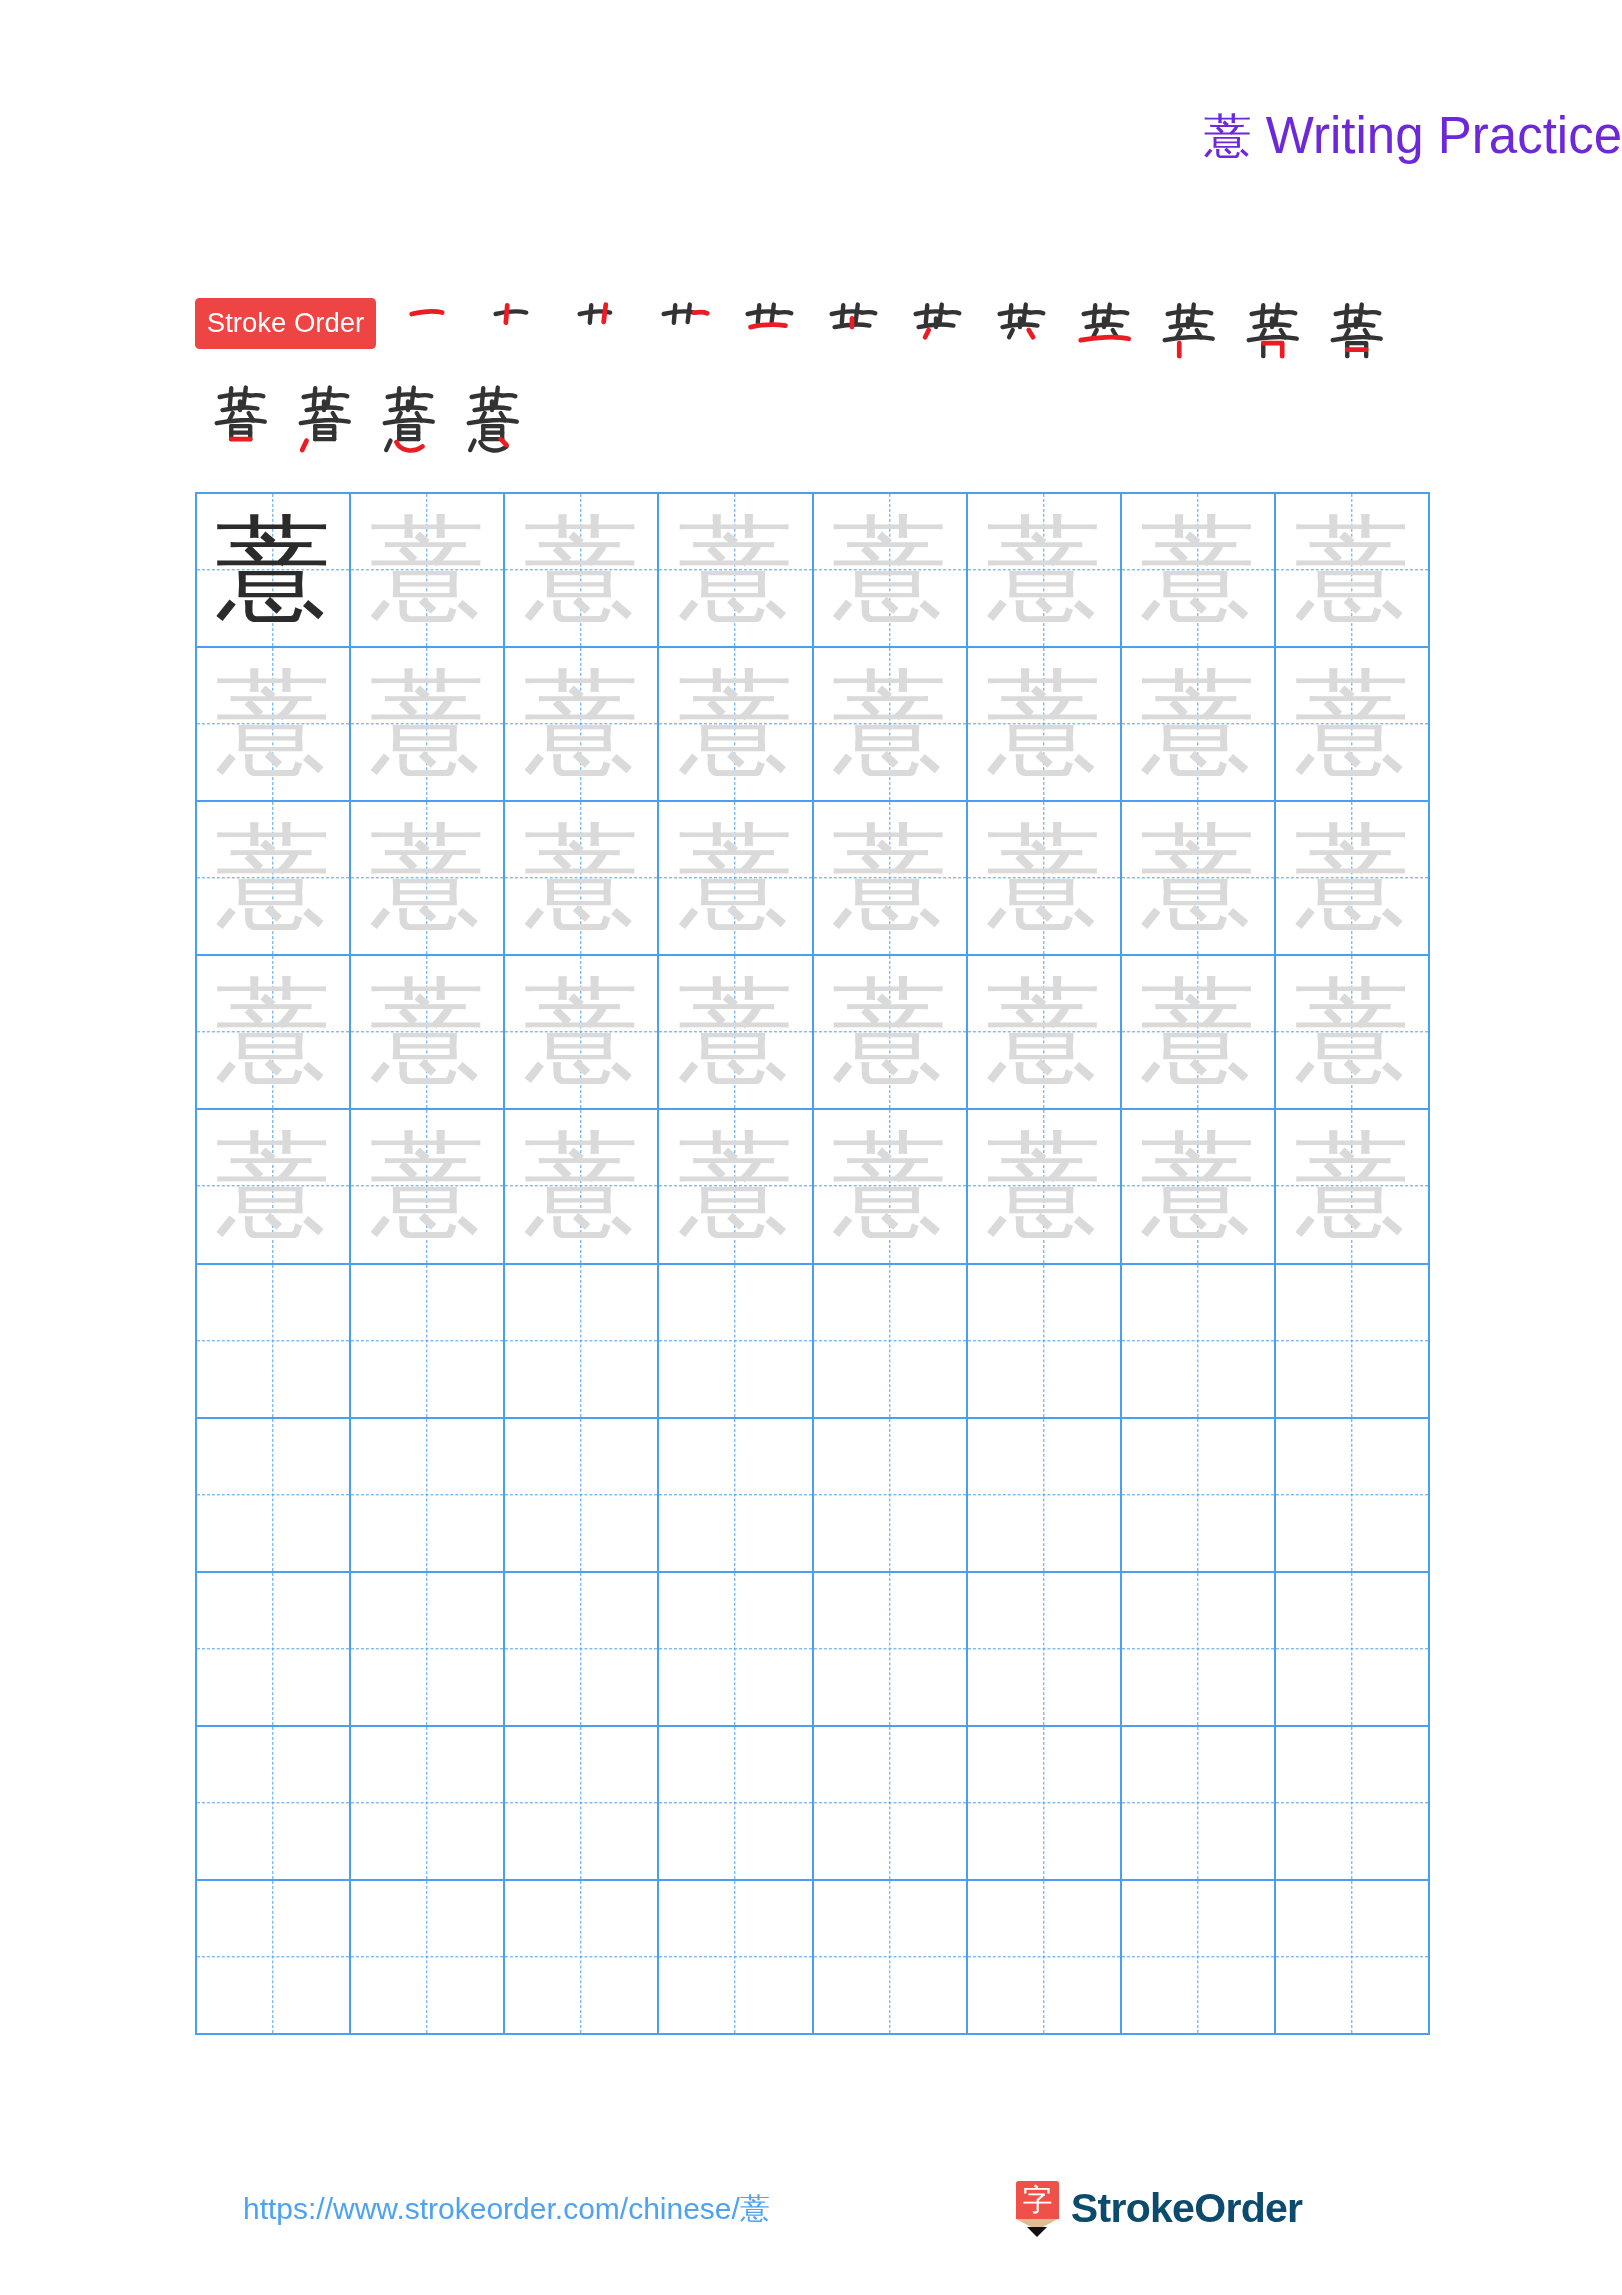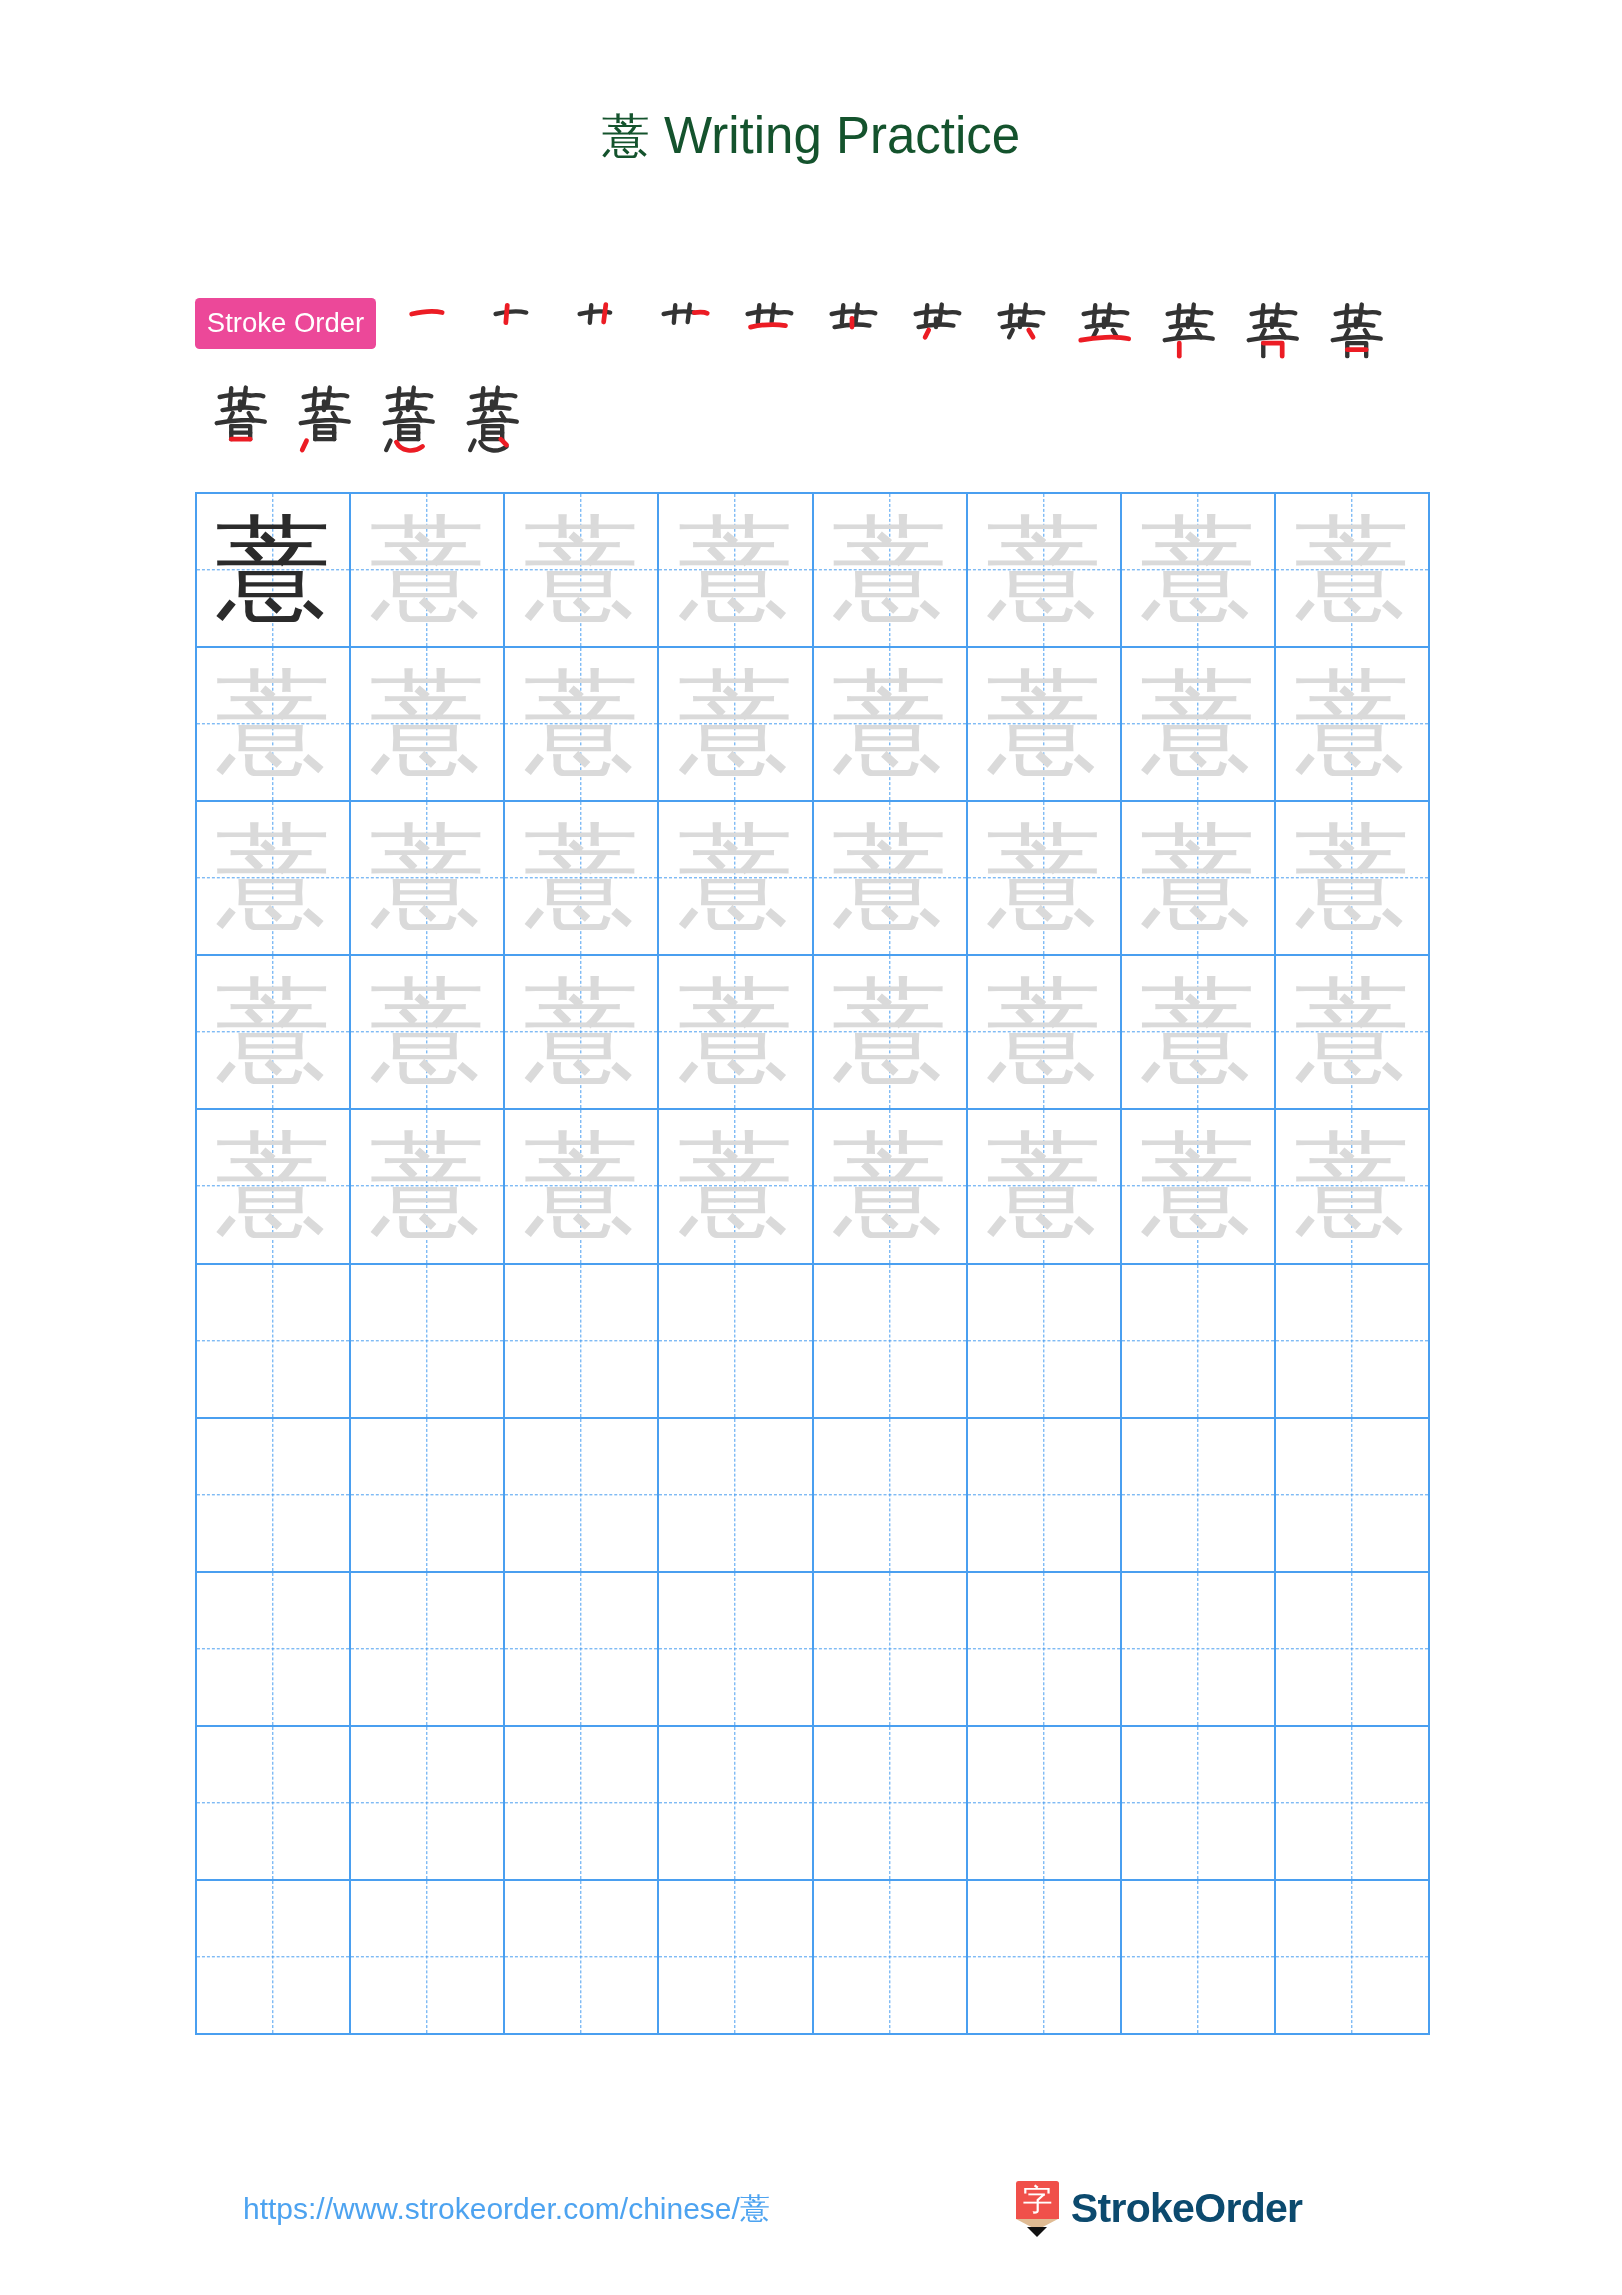--- a/index.html
+++ b/index.html
@@ -14,22 +14,22 @@
     font-family: "Liberation Sans", sans-serif;
     overflow: hidden;
   }
 
   
   #page-title {
     position: absolute;
     top: 105px;
     left: 0;
     width: 1622px;
-    text-align: center;
-    color: #14532d;
+    text-align: right;
+    color: #6d28d9;
     font-size: 51px;
     font-weight: 400;
     letter-spacing: 0px;
     white-space: nowrap;
   }
   #page-title .han {
     font-family: "DejaVu Sans", "Liberation Sans", sans-serif;
     font-size: 48px;
   }
 
@@ -39,21 +39,21 @@
     top: 298px;
     left: 195px;
     width: 1237px;
   }
   #stroke-order-row-1 {
     display: flex;
     align-items: flex-start;
     height: 79px;
   }
   #stroke-order-badge {
-    background: #ec4899;
+    background: #ef4444;
     color: #ffffff;
     font-size: 27.5px;
     line-height: 1;
     padding: 10.5px 11.8px 13px 11.8px;
     border-radius: 4.6px;
     white-space: nowrap;
     margin-right: 14.4px;
     align-self: flex-start;
   }
   .stroke-steps {

